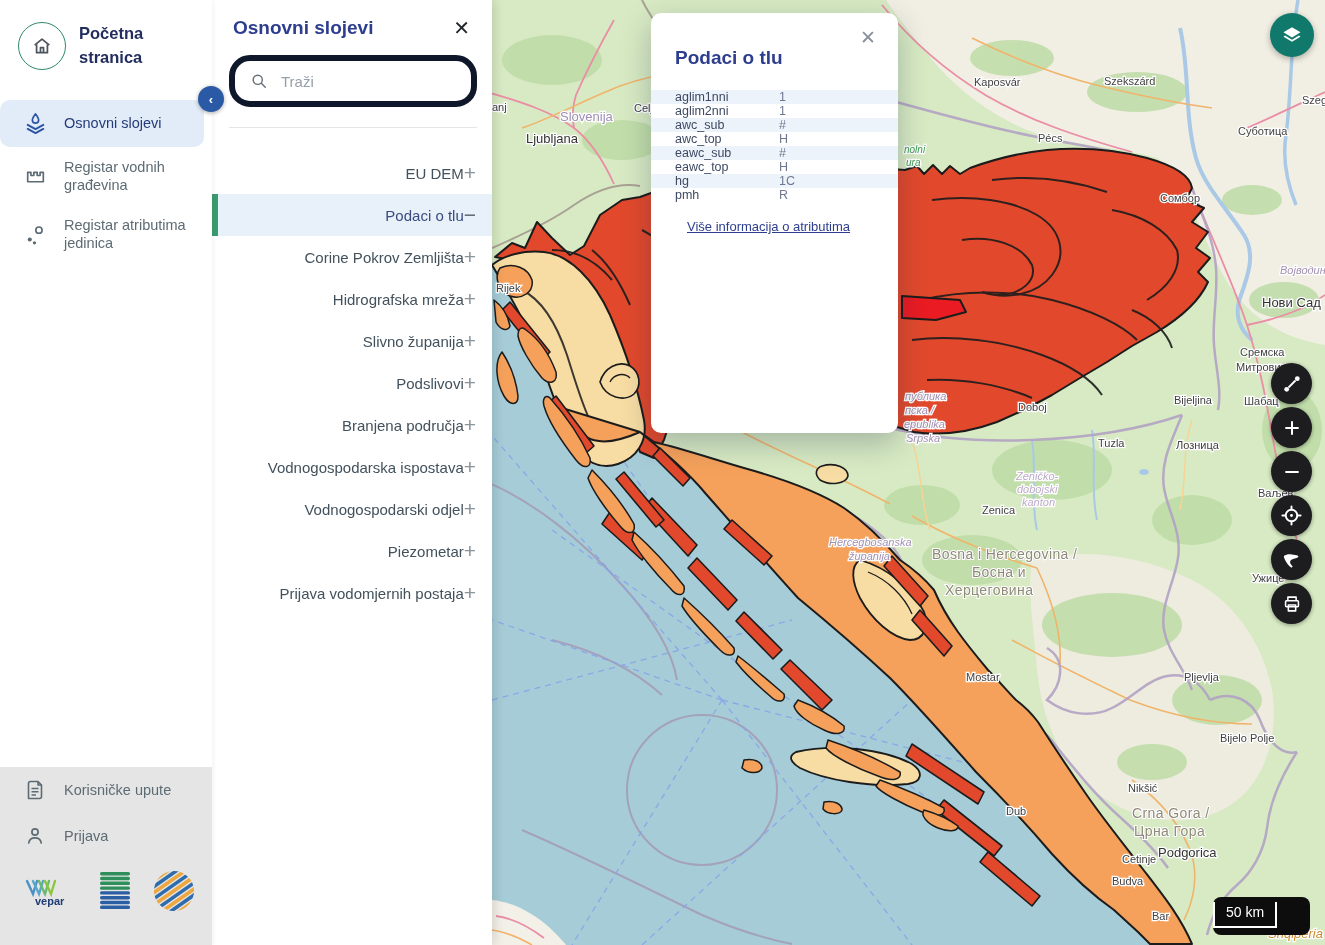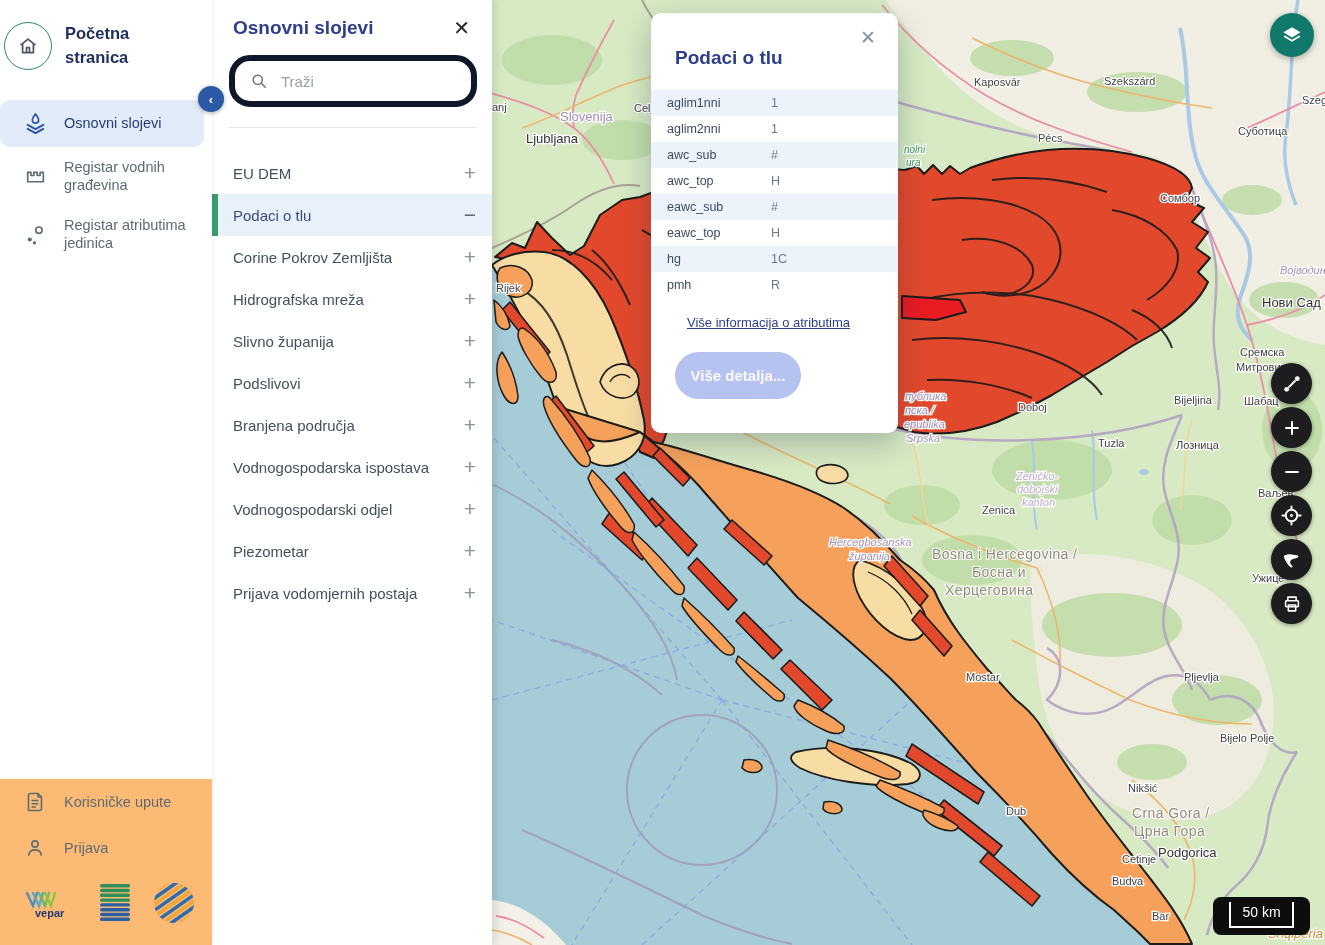--- a/index.html
+++ b/index.html
@@ -2,50 +2,50 @@
 <html><head>
 <meta charset="utf-8">
 <style>
   html,body{margin:0;padding:0}
   body{width:1325px;height:945px;overflow:hidden;position:relative;background:#fff;
        font-family:"Liberation Sans",sans-serif;}
 
   
   .sidebar{position:absolute;left:0;top:0;width:212px;height:945px;background:#fff;z-index:30;
            box-shadow:0 0 6px rgba(0,0,0,.08)}
-  .side-header{display:flex;align-items:center;gap:13px;padding:22px 8px 18px 4px}
+  .side-header{display:flex;align-items:center;gap:13px;padding:22px 8px 18px 18px}
   .home-circle{width:46px;height:46px;border:1.6px solid #2f8a68;border-radius:50%;
                display:flex;align-items:center;justify-content:center;flex:0 0 auto}
   .side-title{font-size:16.5px;font-weight:bold;color:#232d5e;line-height:1.45}
   .nav{margin-top:12px}
   .nav-item{display:flex;align-items:center;gap:15px;padding:11px 6px 11px 23px;
             color:#5d6b74;font-size:14.5px;line-height:1.25;cursor:pointer}
   .nav-item.active{background:#e2ecf8;border-radius:10px;margin-right:8px;color:#243b77}
   .nicon{width:26px;flex:0 0 auto;display:flex;align-items:center}
-  .side-footer{position:absolute;left:0;bottom:0;width:100%;padding-bottom:8px;background:#fdba74}
+  .side-footer{position:absolute;left:0;bottom:0;width:100%;padding-bottom:20px;background:#e5e5e5}
   .logos{display:flex;align-items:center;gap:20px;padding:10px 0 8px 20px}
 
   .collapse-btn{position:absolute;left:198px;top:86px;width:26px;height:26px;border-radius:50%;
       background:#2a5aa6;color:#fff;z-index:40;border:none;display:flex;align-items:center;
       justify-content:center;font-size:13px;font-weight:bold;box-shadow:0 1px 4px rgba(0,0,0,.35);cursor:pointer}
 
   
   .layer-panel{position:absolute;left:212px;top:0;width:280px;height:945px;background:#fff;z-index:20;
                box-shadow:3px 0 10px rgba(0,0,0,.12)}
   .lp-header{display:flex;justify-content:space-between;align-items:center;padding:17px 16px 0 21px}
   .lp-title{font-size:19px;font-weight:600;color:#2e3e8e}
   .lp-close{font-size:20px;color:#23262b;background:none;border:none;cursor:pointer;line-height:1}
   .search{margin:16px 15px 0 17px;height:40px;border:6px solid #0f172a;border-radius:21px;
           display:flex;align-items:center;gap:10px;padding:0 14px;background:#fff}
   .search input{border:none;outline:none;font-size:15px;color:#444;width:100%;background:transparent;
                 font-family:"Liberation Sans",sans-serif}
   .search input::placeholder{color:#97a0a8}
   .divider{border-top:1px solid #e3e6e9;margin:20px 15px 0 17px}
   .layer-list{margin-top:24px}
-  .layer-item{display:flex;align-items:center;justify-content:space-between;height:42px;
+  .layer-item{display:flex;align-items:center;justify-content:flex-end;height:42px;
               padding:0 16px 0 21px;font-size:15px;color:#42515c;cursor:pointer}
   .layer-item .ltoggle{font-size:21px;color:#8a949c;cursor:pointer}
   .layer-item.selected{background:#e8f1fa;border-left:6px solid #3a9b6e;padding-left:15px;color:#394b80}
   .layer-item.selected .ltoggle{color:#5c6874}
 
   
   .map{position:absolute;left:492px;top:0;width:833px;height:945px;overflow:hidden;background:#a6ccd8}
   svg.basemap{position:absolute;left:0;top:0}
 
   
@@ -59,40 +59,40 @@
   svg.basemap text.regionpale{font-size:11px;fill:#bcabc9;font-style:italic}
   svg.basemap text.greenit{font-size:10px;fill:#3f9e52;font-style:italic}
 
   
   .map-popup{position:absolute;left:159px;top:13px;width:247px;height:420px;background:#fff;
              border-radius:10px;box-shadow:0 10px 30px rgba(30,40,70,.28);z-index:10}
   .popup-close{position:absolute;right:16px;top:12px;font-size:19px;color:#8b90a0;background:none;
                border:none;cursor:pointer}
   .popup-title{margin:34px 0 0 24px;font-size:19px;font-weight:600;color:#2e3e8e}
   .ptable{margin-top:21px}
-  .prow{display:flex;height:26px;align-items:center;padding-left:16px;font-size:12.5px}
+  .prow{display:flex;height:14px;align-items:center;padding-left:24px;font-size:12.5px}
   .prow.alt{background:#edf3fb}
   .pkey{width:104px;color:#3e4a62}
   .pval{color:#6e7890}
   .plink{display:inline-block;margin:17px 0 0 36px;font-size:13px;color:#2e3e8e;
          text-decoration:underline;cursor:pointer}
   .details-btn{display:block;margin:21px 0 0 24px;width:126px;height:47px;border:none;border-radius:26px;
       background:#b6c2f0;color:rgba(255,255,255,.93);font-size:15px;font-weight:600;
       font-family:"Liberation Sans",sans-serif}
 
   
   .layers-btn{position:absolute;right:11px;top:13px;width:44px;height:44px;border-radius:50%;
       background:#10796c;border:none;display:flex;align-items:center;justify-content:center;
       box-shadow:0 2px 6px rgba(0,0,0,.3);z-index:5;cursor:pointer}
   .ctl-stack{position:absolute;right:13px;top:363px;display:flex;flex-direction:column;gap:3px;z-index:5}
   .ctl{width:41px;height:41px;border-radius:50%;background:#1d1d1f;border:none;display:flex;
        align-items:center;justify-content:center;box-shadow:0 1px 4px rgba(0,0,0,.4);cursor:pointer}
 
   .scalebar{position:absolute;left:721px;top:897px;width:97px;height:38px;background:#0d0d0d;
-      border-radius:8px;display:flex;align-items:flex-start;justify-content:center;z-index:5}
+      border-radius:8px;display:flex;align-items:flex-start;justify-content:flex-start;z-index:5}
   .scale-inner{margin-top:5px;height:24px;line-height:20px;border:2px solid #fff;border-top:none;
       padding:0 11px;color:#fff;font-size:14px}
 </style>
 </head>
 <body>
 
 <aside class="sidebar">
   <div class="side-header">
     <span class="home-circle">
       <svg width="26" height="26" viewBox="0 0 24 24" fill="none" stroke="#4c5560" stroke-width="1.6" stroke-linejoin="round">
@@ -539,21 +539,20 @@
       <div class="prow alt">
           <span class="pkey">hg</span>
           <span class="pval">1C</span>
         </div>
       <div class="prow">
           <span class="pkey">pmh</span>
           <span class="pval">R</span>
         </div>
     </div>
     <a class="plink">Više informacija o atributima</a>
-    <button class="details-btn">Više detalja...</button>
   </div>
 
   <button class="layers-btn">
     <span style="display:flex">
       <svg width="24" height="24" viewBox="0 0 24 24" fill="#fff">
         <path d="M12 4.2 20.5 9.3 12 14.4 3.5 9.3 Z"></path>
         <path d="M5.1 12.6 3.5 13.7 12 18.8 20.5 13.7 18.9 12.6 12 16.8 Z"></path>
       </svg>
     </span>
   </button>

